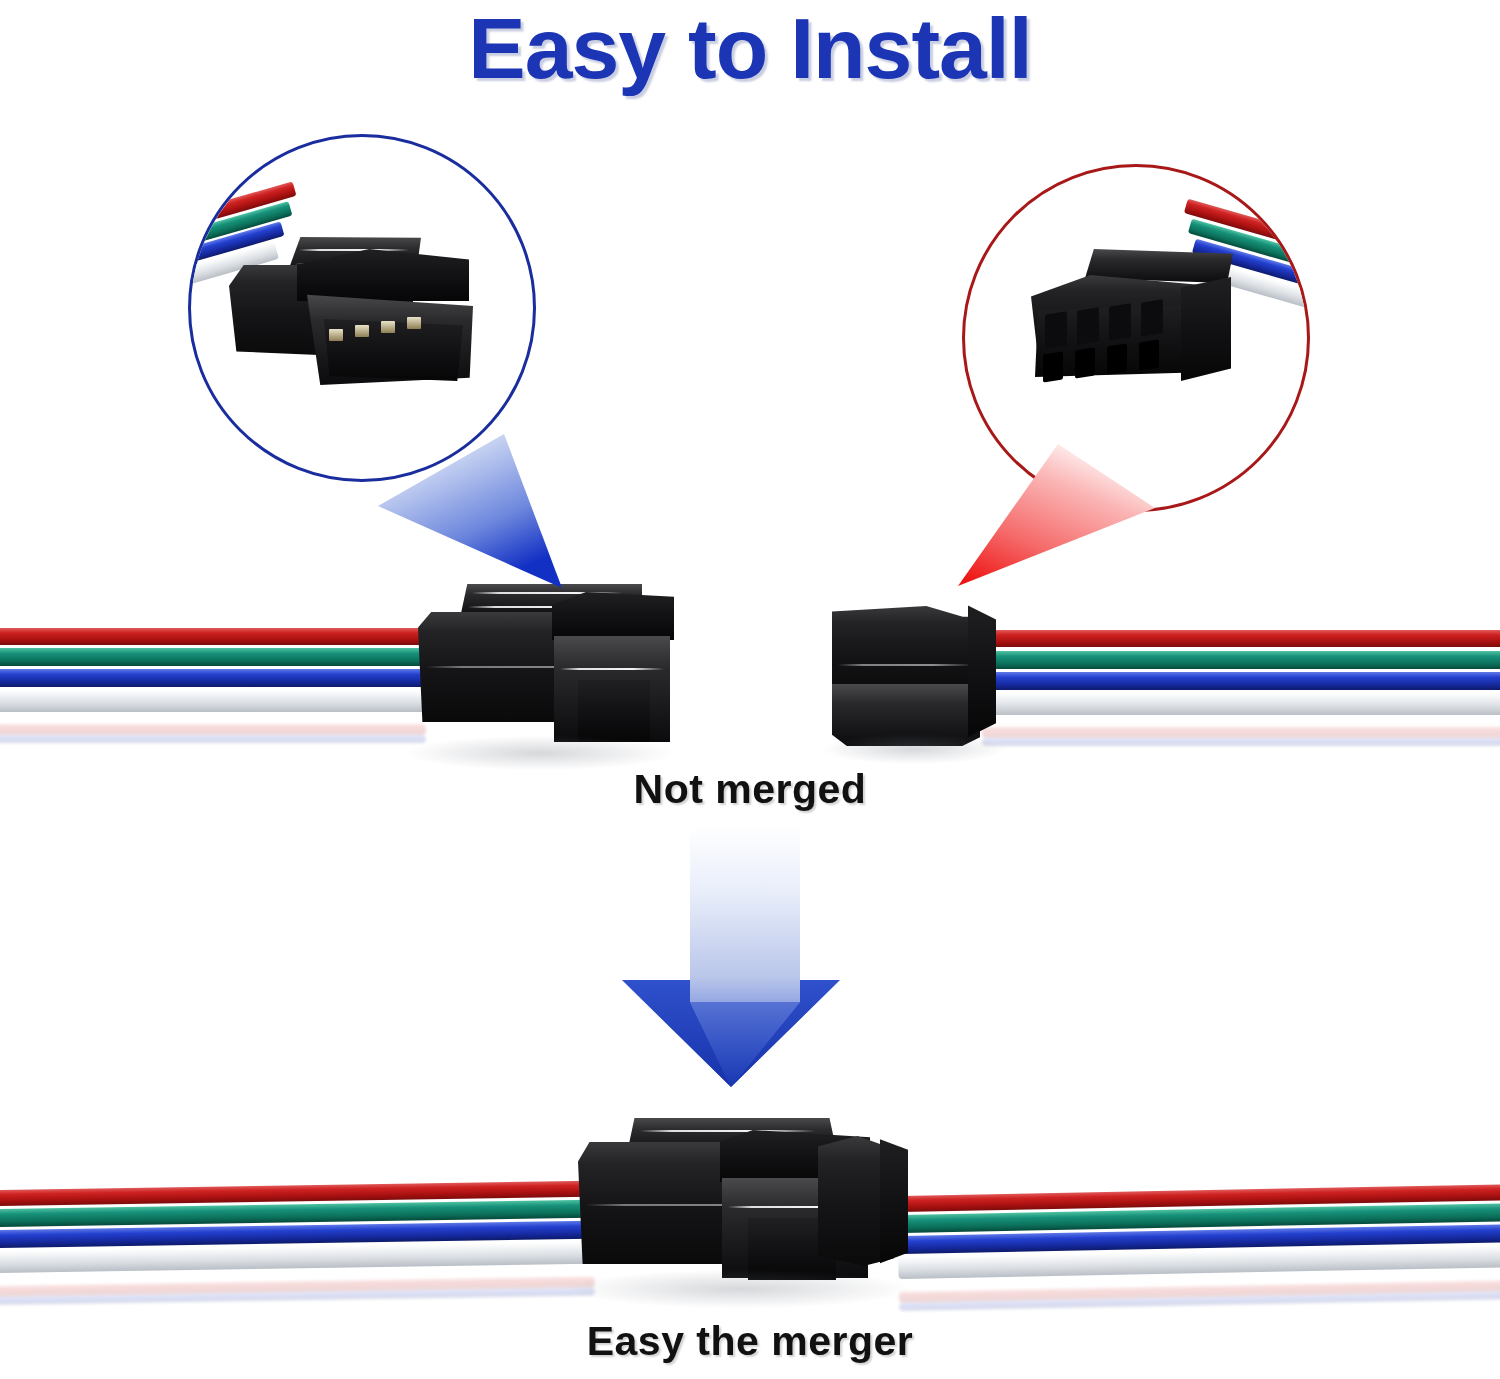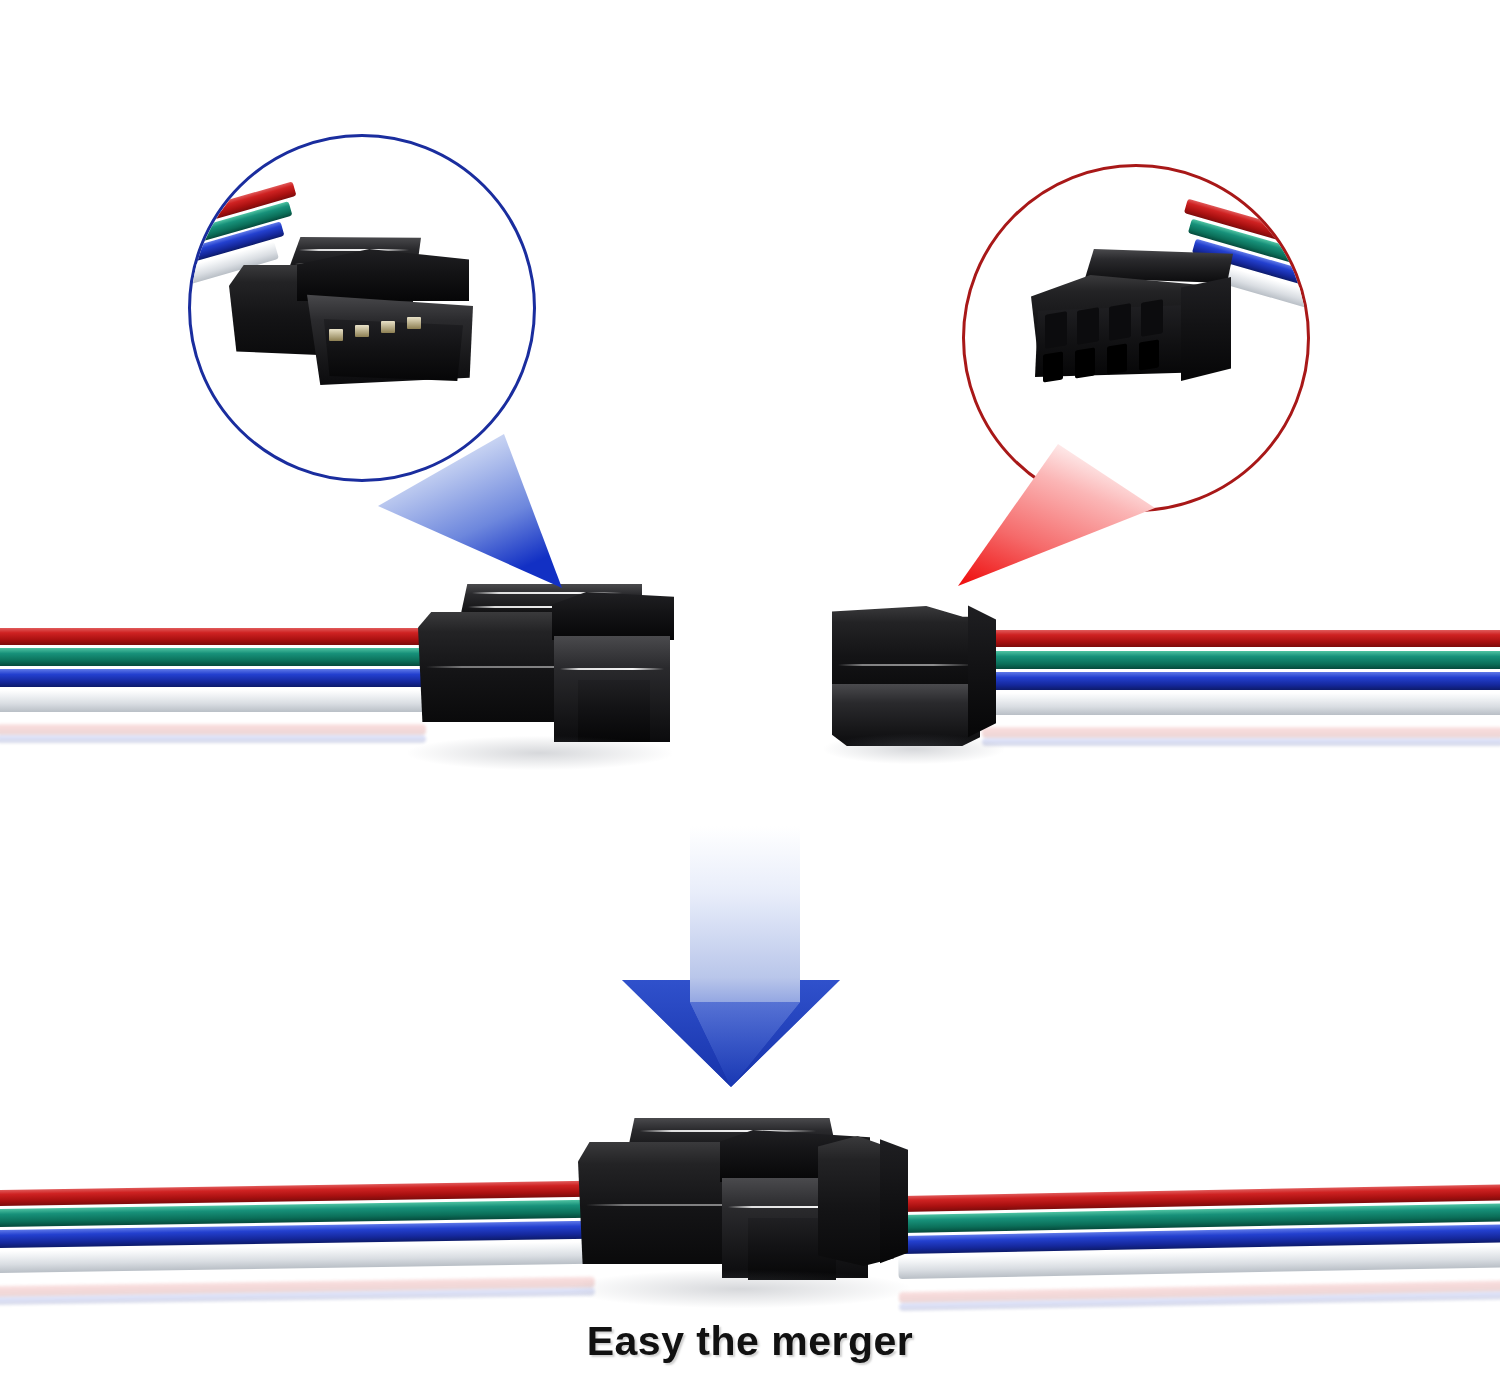--- a/index.html
+++ b/index.html
@@ -123,20 +123,21 @@
   .shadowbar {
     position: absolute;
     background: radial-gradient(ellipse at center, rgba(120,125,135,0.30) 0%, rgba(120,125,135,0.0) 72%);
   }
 </style>
 </head>
 <body>
 
 <div id="stage">
 
+  <div class="title">Easy to Install</div>
 
   <div class="bundle" style="left:-4px; top:612px; width:430px; height:130px;">
     <div class="wire w-red" style="top:16px;  height:17px;"></div>
     <div class="wire w-green" style="top:36px;  height:18px;"></div>
     <div class="wire w-blue" style="top:57px;  height:18px;"></div>
     <div class="wire w-white" style="top:78px;  height:22px;"></div>
     <div class="wire w-red reflect" style="top:112px; height:11px;"></div>
     <div class="wire w-blue reflect" style="top:123px; height:8px;"></div>
   </div>
 
@@ -291,15 +292,16 @@
     <polygon points="1155,508 1058,444 958,586" fill="url(#gradRedCone)"></polygon>
 
     <g>
       <polygon points="690,826 800,826 800,980 840,980 731,1087 622,980 690,980" fill="url(#gradDownArrow)"></polygon>
       <polygon points="622,980 690,980 690,1002 731,1087 622,980" fill="url(#gradDownArrowHead)" opacity="0.92"></polygon>
       <polygon points="800,980 840,980 731,1087 800,1002" fill="url(#gradDownArrowHead)" opacity="0.92"></polygon>
       <polygon points="690,1002 800,1002 731,1087" fill="url(#gradDownArrowHead)" opacity="0.55"></polygon>
     </g>
   </svg>
 
+  <div class="caption not-merged">Not merged</div>
   <div class="caption after-merger">Easy the merger</div>
 
 </div>
 
 </body></html>

